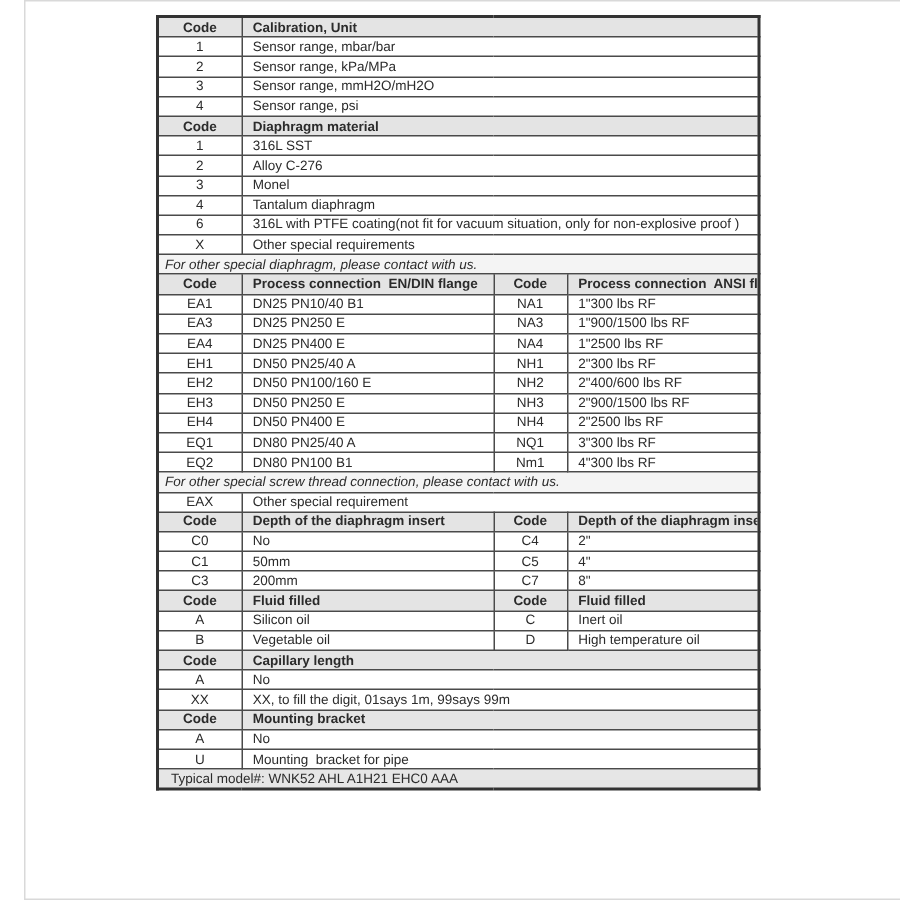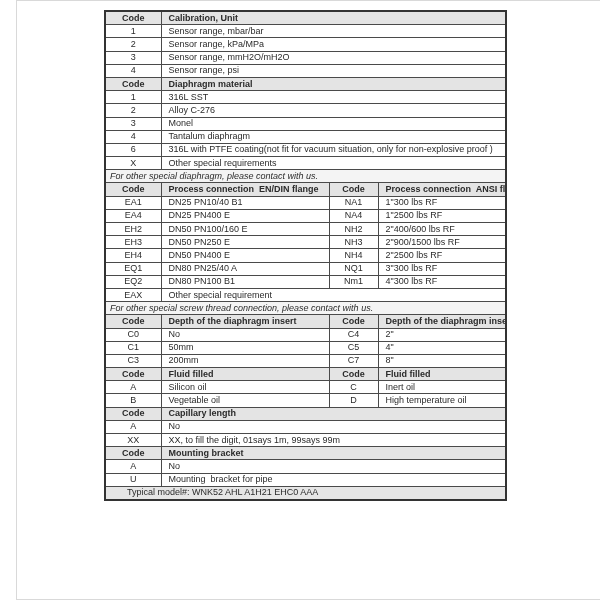--- a/index.html
+++ b/index.html
@@ -29,21 +29,21 @@
     line-height:1;
     color:var(--text-color);
     padding:0 2px 0 7px;
     white-space:pre;
     overflow:hidden;
     vertical-align:middle;
   }
   td.code{text-align:center;padding:0 2px;}
   td.head{font-weight:bold;background:var(--header-bg);}
   td.note{background:var(--note-bg);padding-left:4px;font-style:italic;}
-  td.footer{background:var(--footer-bg);padding-left:21px;}
+  td.footer{background:var(--footer-bg);padding-left:8px;}
 </style>
 </head>
 <body>
 
 <div class="page">
   <table class="spec-table">
     <colgroup>
       <col style="width:56px">
       <col style="width:168px">
       <col style="width:49px">
@@ -107,26 +107,38 @@
           <td class="head code">Code</td>
           <td class="head">Process connection  ANSI flange</td>
         </tr>
         <tr>
           <td class="code">EA1</td>
           <td class="desc">DN25 PN10/40 B1</td>
           <td class="code">NA1</td>
           <td class="desc">1"300 lbs RF</td>
         </tr>
         <tr>
+          <td class="code">EA3</td>
+          <td class="desc">DN25 PN250 E</td>
+          <td class="code">NA3</td>
+          <td class="desc">1"900/1500 lbs RF</td>
+        </tr>
+        <tr>
           <td class="code">EA4</td>
           <td class="desc">DN25 PN400 E</td>
           <td class="code">NA4</td>
           <td class="desc">1"2500 lbs RF</td>
         </tr>
         <tr>
+          <td class="code">EH1</td>
+          <td class="desc">DN50 PN25/40 A</td>
+          <td class="code">NH1</td>
+          <td class="desc">2"300 lbs RF</td>
+        </tr>
+        <tr>
           <td class="code">EH2</td>
           <td class="desc">DN50 PN100/160 E</td>
           <td class="code">NH2</td>
           <td class="desc">2"400/600 lbs RF</td>
         </tr>
         <tr>
           <td class="code">EH3</td>
           <td class="desc">DN50 PN250 E</td>
           <td class="code">NH3</td>
           <td class="desc">2"900/1500 lbs RF</td>
@@ -143,25 +155,25 @@
           <td class="code">NQ1</td>
           <td class="desc">3"300 lbs RF</td>
         </tr>
         <tr>
           <td class="code">EQ2</td>
           <td class="desc">DN80 PN100 B1</td>
           <td class="code">Nm1</td>
           <td class="desc">4"300 lbs RF</td>
         </tr>
         <tr>
+          <td colspan="4" class="note">For other special screw thread connection, please contact with us.</td>
+        </tr>
+        <tr>
           <td class="code">EAX</td>
           <td colspan="3" class="desc">Other special requirement</td>
-        </tr>
-        <tr>
-          <td colspan="4" class="note">For other special screw thread connection, please contact with us.</td>
         </tr>
         <tr>
           <td class="head code">Code</td>
           <td class="head">Depth of the diaphragm insert</td>
           <td class="head code">Code</td>
           <td class="head">Depth of the diaphragm insert</td>
         </tr>
         <tr>
           <td class="code">C0</td>
           <td class="desc">No</td>

